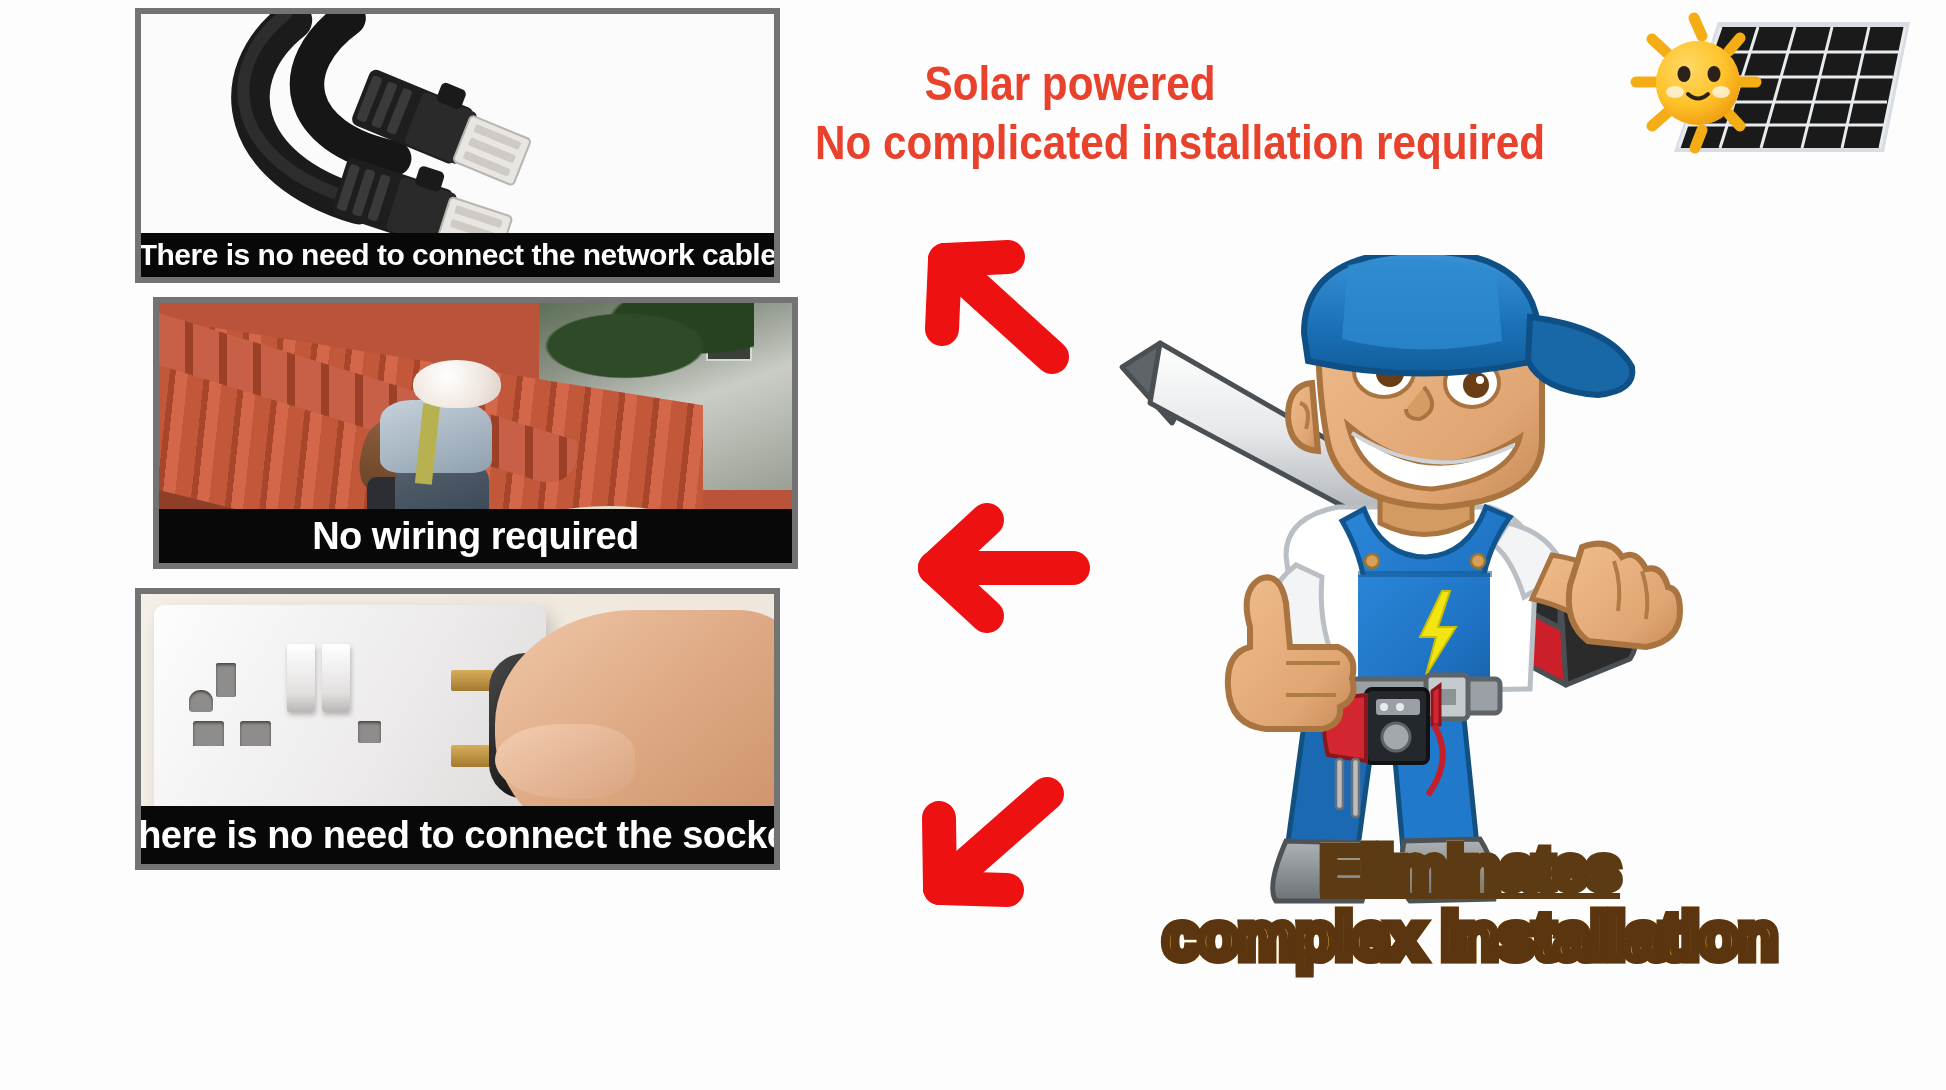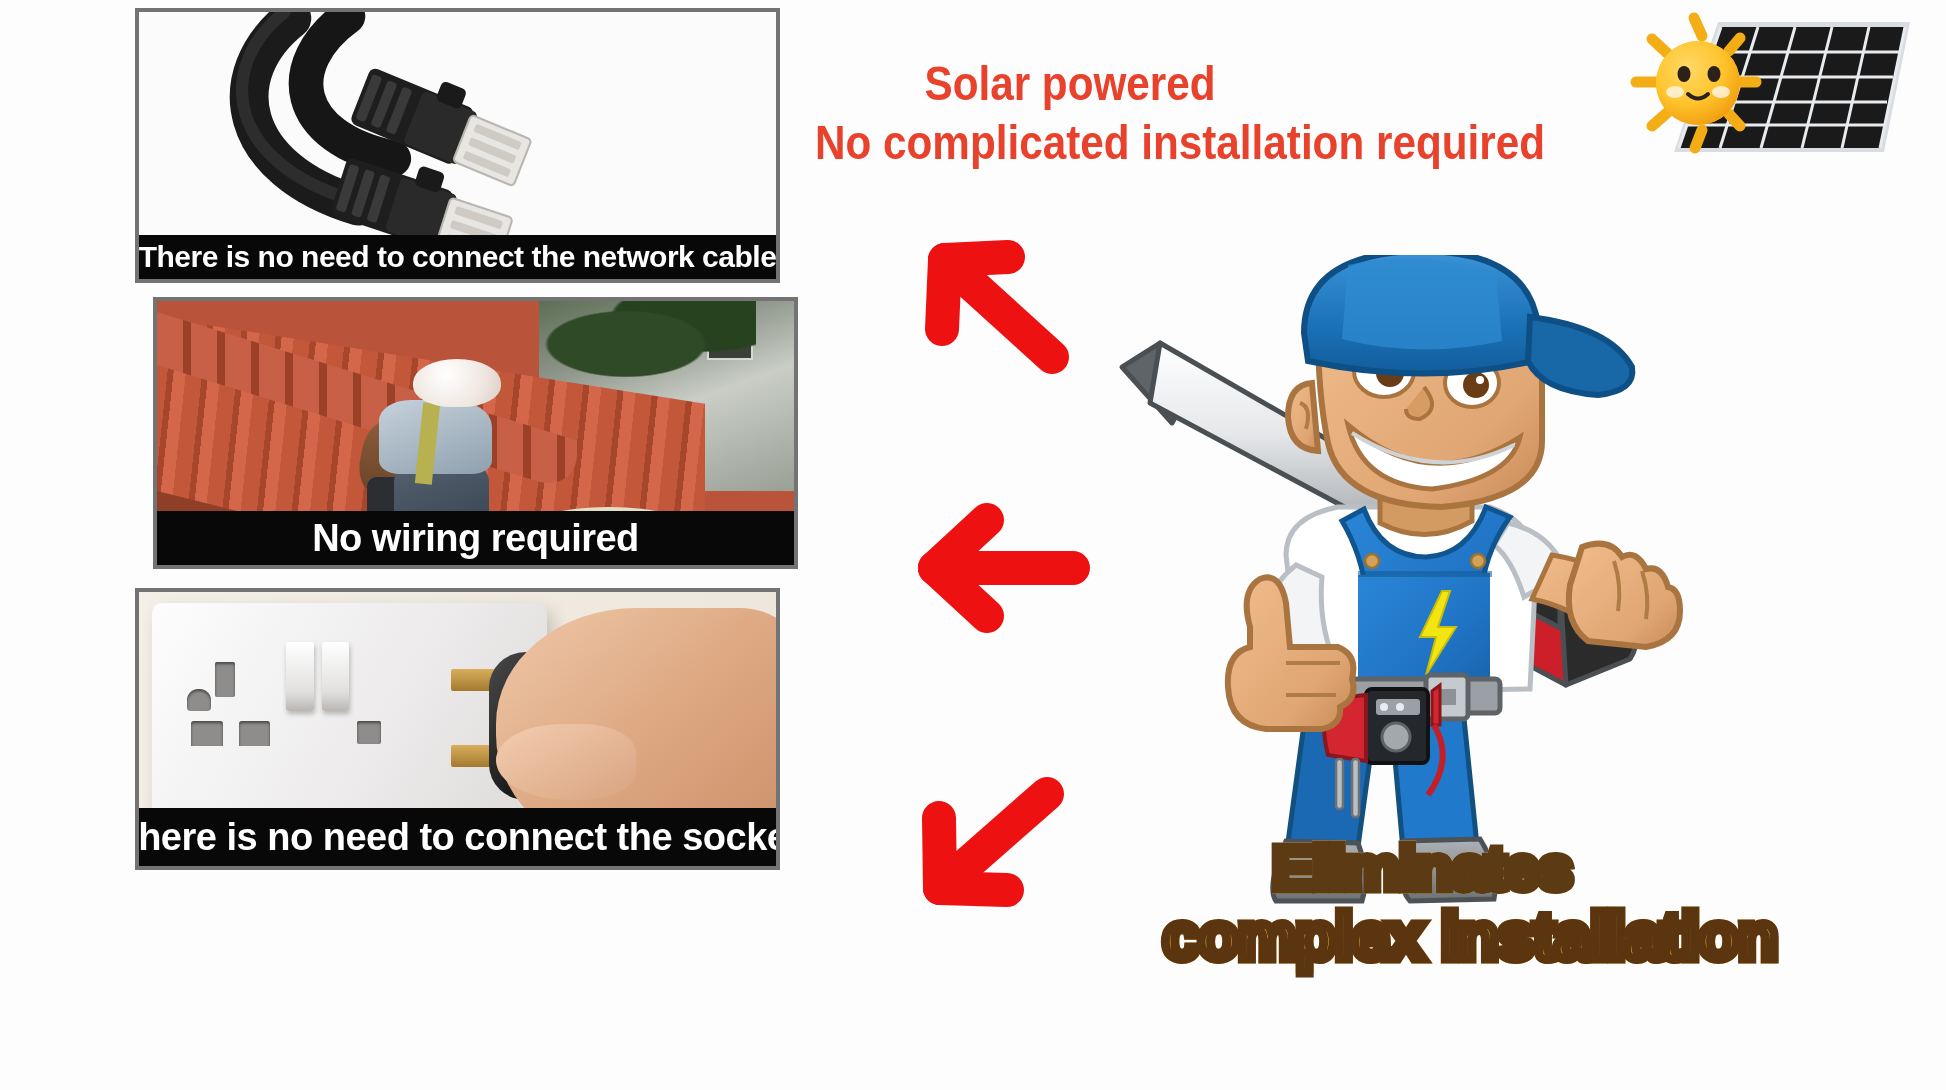--- a/index.html
+++ b/index.html
@@ -16,21 +16,21 @@
   #stage {
     position: relative;
     width: 1946px;
     height: 1090px;
     background: #fdfdfd;
   }
 
   
   .photo-card {
     position: absolute;
-    border: 4px solid #737373;
+    border: 6px solid #737373;
     background: #ffffff;
     overflow: hidden;
   }
   .photo-card .photo-area {
     position: absolute;
     inset: 0;
     overflow: hidden;
   }
   .caption-bar {
     position: absolute;
@@ -211,21 +211,21 @@
     -webkit-text-stroke: 9px #5c3310;
     paint-order: stroke fill;
   }
   .gold-text .fill {
     background: linear-gradient(180deg,#fffbe0 0%,#ffeea3 38%,#fcd24e 72%,#f0a81f 100%);
     -webkit-background-clip: text;
     background-clip: text;
     color: transparent;
   }
   #gold-1 {
-    left: 1192px; top: 832px; width: 460px; font-size: 62px;
+    left: 1240px; top: 832px; width: 460px; font-size: 62px; text-decoration: underline;
     -webkit-text-stroke: 9px #5b3a14;
   }
   #gold-1 .fill {
     background: linear-gradient(180deg,#fffde8 0%,#fff2b5 42%,#ffe07a 78%,#f8c44a 100%);
     -webkit-background-clip: text; background-clip: text; color: transparent;
   }
   #gold-2 {
     left: 1140px; top: 898px; width: 660px; font-size: 66px;
     -webkit-text-stroke: 9px #5b3410;
   }

